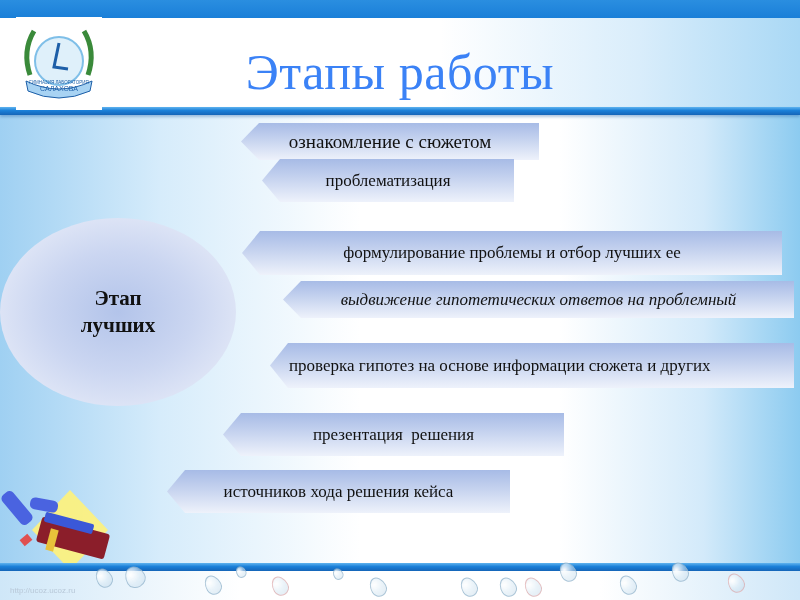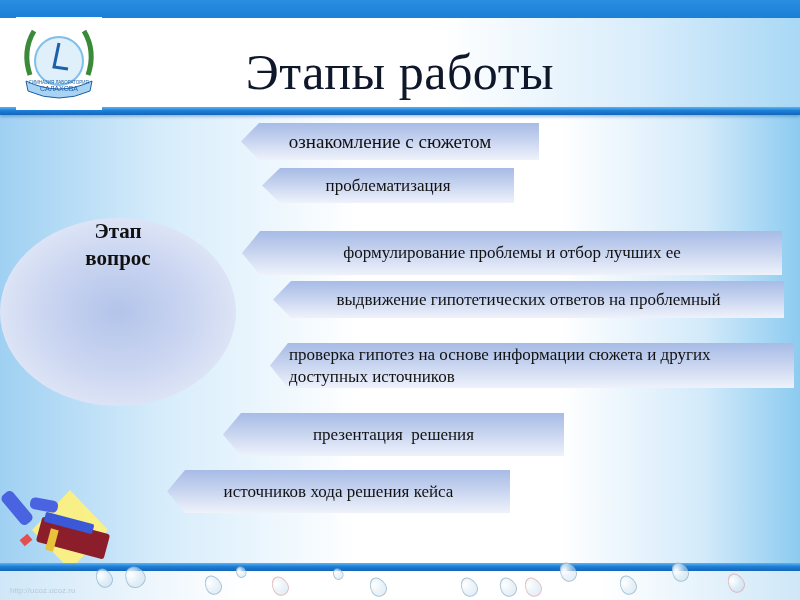--- a/index.html
+++ b/index.html
@@ -21,34 +21,34 @@
     background: linear-gradient(180deg, #5fb3ef 0%, #1a7fd8 45%, #1565b8 100%);
     box-shadow: 0 2px 3px rgba(30,90,160,0.35);
   }
   .logo {
     position: absolute; left: 16px; top: 17px; width: 86px; height: 93px;
     background: #ffffff;
   }
   .logo svg { width: 86px; height: 93px; display: block; }
   .title {
     position: absolute; left: 0; top: 42px; width: 800px; text-align: center;
-    font-size: 50px; color: #0f172a; line-height: 60px; letter-spacing: 0.5px;
+    font-size: 50px; color: #3b82f6; line-height: 60px; letter-spacing: 0.5px;
   }
   .arrow {
     position: absolute;
     background: linear-gradient(180deg, #a7bbe6 0%, #c6d3ef 45%, #eef2fb 100%);
     clip-path: polygon(18px 0, 100% 0, 100% 100%, 18px 100%, 0 50%);
     display: flex; align-items: center; justify-content: center; text-align: right;
     color: #111; font-size: 17px; line-height: 22px; box-sizing: border-box;
   }
   .arrow.left-align { justify-content: flex-start; text-align: left; padding-left: 20px; }
   .ellipse {
     position: absolute; left: 0; top: 218px; width: 236px; height: 188px; border-radius: 50%;
     background: radial-gradient(ellipse at 50% 50%, #b3c4ea 0%, #cbd6f1 45%, #e6ebf8 85%, #eef1fa 100%);
-    display: flex; align-items: flex-start; justify-content: center; text-align: center;
+    display: flex; align-items: center; justify-content: center; text-align: center;
   }
   .ellipse-text {
     font-weight: bold; font-size: 21px; line-height: 27px; color: #111; width: 120px;
   }
   .bottom-line {
     position: absolute; left: 0; top: 563px; width: 800px; height: 8px;
     background: linear-gradient(180deg, #5fb3ef 0%, #1a7fd8 45%, #1565b8 100%);
   }
   .bottom-area {
     position: absolute; left: 0; top: 571px; width: 800px; height: 29px;
@@ -86,44 +86,43 @@
     <text x="43" y="67" font-size="4.5" text-anchor="middle" fill="#1d5fa8" font-family="Liberation Sans, sans-serif">ГИМНАЗИЯ ЛАБОРАТОРИЯ</text>
     <text x="43" y="74" font-size="7" text-anchor="middle" fill="#1d5fa8" font-family="Liberation Sans, sans-serif">САЛАХОВА</text>
   </svg>
 </div>
 
 <div class="title">Этапы работы</div>
 
 <div class="ellipse">
   <div class="ellipse-text">
     <div>Этап</div>
-    <div>вопрос</div>
+    <div>лучших</div>
   </div>
 </div>
 
 <div class="arrow" style="left:241px; top:123px; width:298px; height:37px; font-size:19px;">
   <span>ознакомление с сюжетом</span>
 </div>
-<div class="arrow" style="left:262px; top:168px; width:252px; height:35px;">
+<div class="arrow" style="left:262px; top:159px; width:252px; height:43px;">
   <span>проблематизация</span>
 </div>
 <div class="arrow" style="left:242px; top:231px; width:540px; height:44px;">
   <div>
     <div>формулирование проблемы и отбор лучших ее</div>
   </div>
 </div>
-<div class="arrow" style="left:273px; top:281px; width:511px; height:37px;">
+<div class="arrow" style="left:283px; top:281px; width:511px; height:37px;font-style:italic;">
   <div style="line-height:20px;">
     <div>выдвижение гипотетических ответов на проблемный</div>
   </div>
 </div>
 <div class="arrow left-align" style="left:270px; top:343px; width:524px; height:45px; padding-left:19px;">
   <div>
     <div>проверка гипотез на основе информации сюжета и других</div>
-    <div>доступных источников</div>
   </div>
 </div>
 <div class="arrow" style="left:223px; top:413px; width:341px; height:43px;">
   <span style="white-space:pre;">презентация  решения</span>
 </div>
 <div class="arrow" style="left:167px; top:470px; width:343px; height:43px;">
   <span>источников хода решения кейса</span>
 </div>
 
 <div class="clipart">

